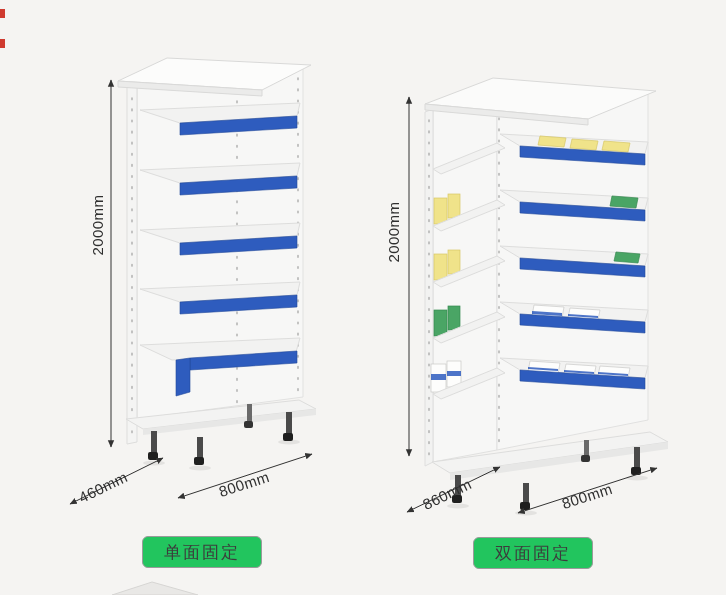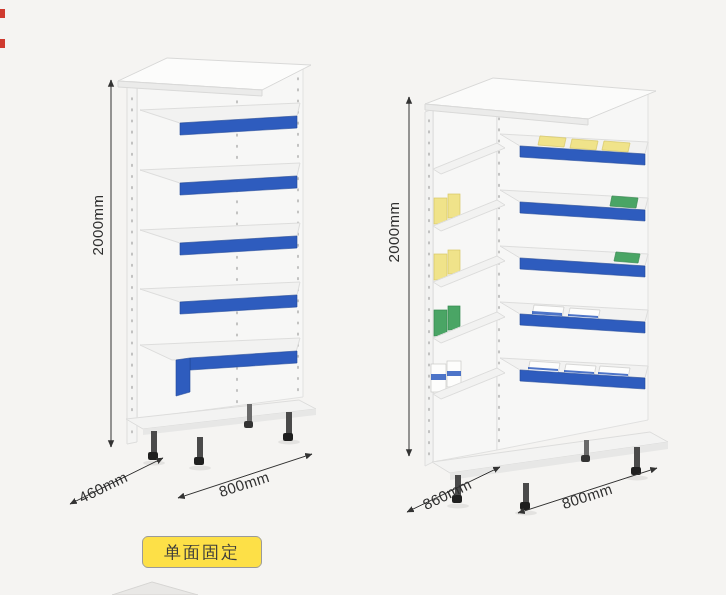--- a/index.html
+++ b/index.html
@@ -2,21 +2,21 @@
 <html style="--accent: #2e5cbe; --accent-dark: #24499a; --background: #f5f4f2; --dimension-text: #2f2f2f; --caption-border: #9a9a9a;"><head>
 <meta charset="utf-8">
 <style>
   html,body{margin:0;padding:0;}
   body{background:var(--background,#f5f4f2);font-family:"Liberation Sans","DejaVu Sans",sans-serif;}
   .scene{position:relative;width:726px;height:595px;margin:0 auto;overflow:hidden;background:var(--background,#f5f4f2);}
   .scene svg{position:absolute;left:0;top:0;}
   .dim{position:absolute;font-size:15px;color:var(--dimension-text,#2f2f2f);white-space:nowrap;
        transform:translate(-50%,-50%) rotate(var(--rot,0deg));letter-spacing:.4px;}
   .pill{position:absolute;display:flex;align-items:center;justify-content:center;
-        border:1px solid var(--caption-border,#9a9a9a);border-radius:6px;background:#fde047;
+        border:1px solid var(--caption-border,#9a9a9a);border-radius:6px;background:#22c55e;
         color:#3c3c3c;font-size:17px;letter-spacing:2px;}
   .strip{fill:var(--accent,#2e5cbe);stroke:var(--accent-dark,#24499a);stroke-width:.6;}
   .stripe{fill:var(--accent,#2e5cbe);opacity:.85;}
   .panel{fill:#f7f7f6;stroke:#e1e1e0;}
   .slab{fill:#f2f2f1;stroke:#dddddc;}
   .leg{fill:#4a4a4a;}
   .leg-far{fill:#6a6a6a;}
   .foot{fill:#1f1f1f;}
   .foot-far{fill:#333;}
   .shadow{fill:#000;opacity:.07;}
@@ -192,13 +192,14 @@
 
   <div class="dim" style="left:97px;top:225px;--rot:-90deg">2000mm</div>
   <div class="dim" style="left:103px;top:487px;--rot:-26deg">460mm</div>
   <div class="dim" style="left:244px;top:484px;--rot:-18deg">800mm</div>
 
   <div class="dim" style="left:393px;top:232px;--rot:-90deg">2000mm</div>
   <div class="dim" style="left:447px;top:494px;--rot:-26deg">860mm</div>
   <div class="dim" style="left:587px;top:496px;--rot:-18deg">800mm</div>
 
   <div class="pill" style="left:142px;top:536px;width:118px;height:30px">单面固定</div>
+  <div class="pill" style="left:473px;top:537px;width:118px;height:30px">双面固定</div>
 </div>
 
 </body></html>

